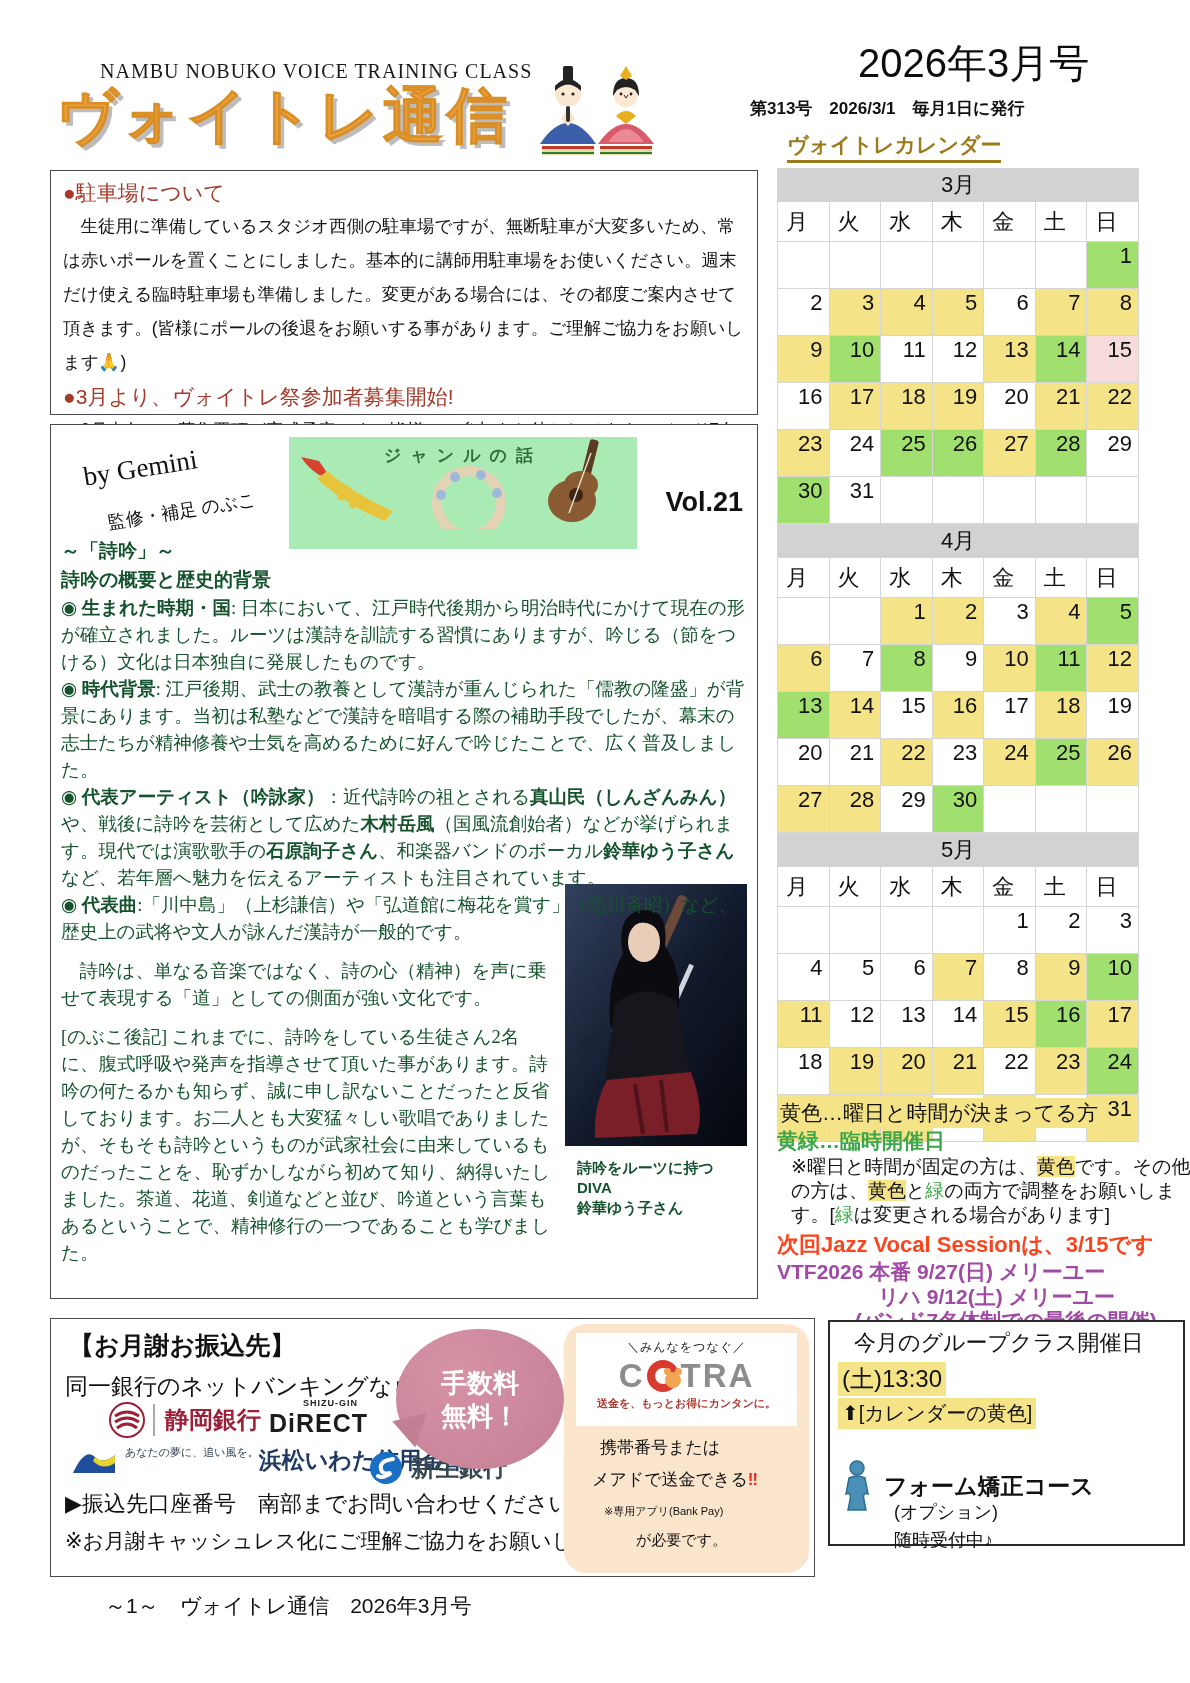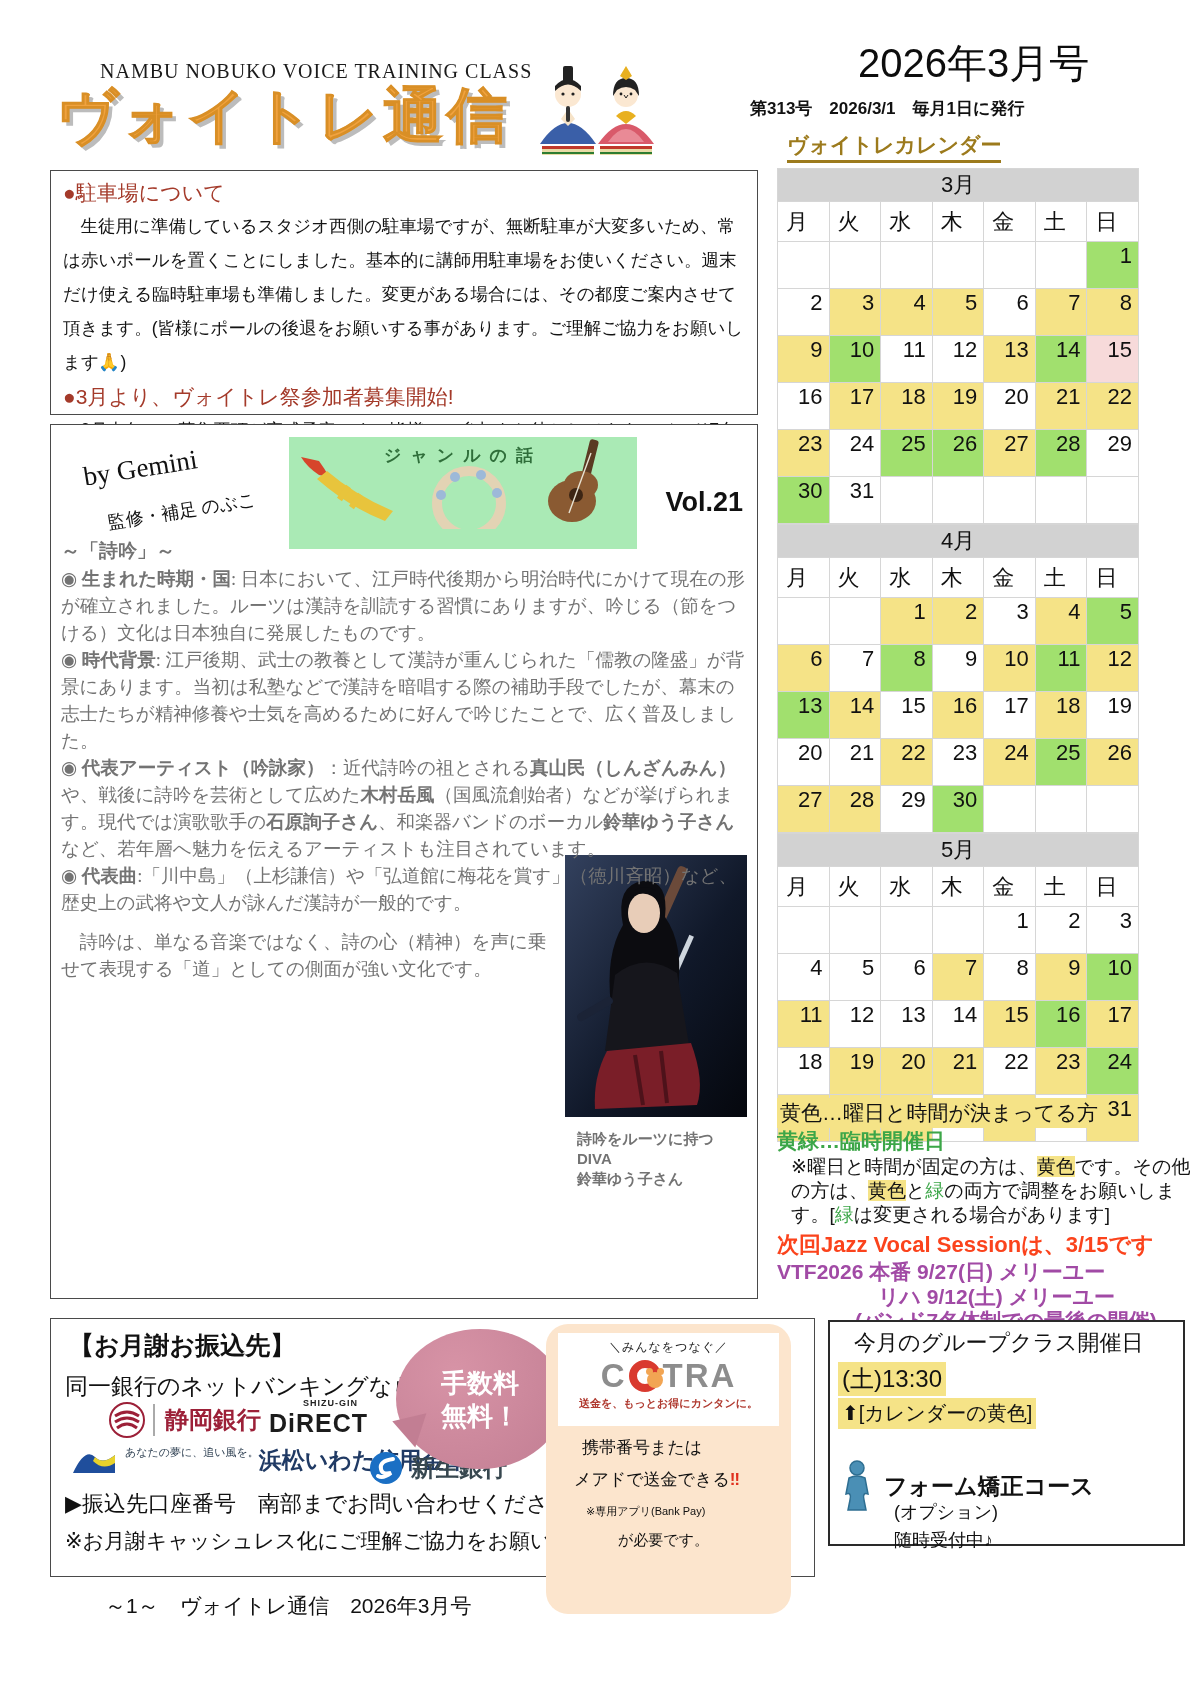--- a/index.html
+++ b/index.html
@@ -29,21 +29,21 @@
   .notice-head { font-size:21px; color:#a43a2a; margin:4px 0 2px 0; font-weight:normal; }
   .notice-body { font-size:17.5px; line-height:34px; margin:0; color:#141414; }
 
   
   .article-header { position:relative; height:108px; }
   .byline { position:absolute; left:22px; top:28px; font-family:"Liberation Serif",serif; font-size:27px; transform:rotate(-9deg); }
   .supervisor { position:absolute; left:46px; top:74px; font-family:"Liberation Serif",serif; font-size:18px; transform:rotate(-9deg); }
   .banner { position:absolute; left:228px; top:12px; width:348px; height:112px; background:#aaeab5; overflow:hidden; }
   .banner-title { position:absolute; top:7px; width:100%; text-align:center; color:#2f6e3a; font-size:17px; font-weight:bold; letter-spacing:9px; font-family:"Liberation Serif",serif; }
   .vol { position:absolute; right:4px; top:62px; font-size:27px; font-weight:bold; }
-  .article-body { font-family:"Liberation Serif","DejaVu Serif",serif; font-size:18.5px; line-height:27px; color:#737373; }
+  .article-body { font-family:"Liberation Serif","DejaVu Serif",serif; font-size:18.5px; line-height:27px; color:#14532d; }
   .art-title { font-size:19px; font-weight:bold; font-family:"Liberation Sans",sans-serif; margin:4px 0 2px 0; }
   .art-subtitle { font-size:19px; font-weight:bold; margin:0 0 2px 0; }
   .article-body p { margin:0; }
   .p-gap { margin-top:12px !important; }
   .seg-b { font-weight:bold; }
   .photo-float { float:right; width:182px; margin:-62px 0 2px 12px; }
   .photo-caption { font-family:"Liberation Sans",sans-serif; font-weight:bold; font-size:15px; line-height:20px; margin-top:4px;margin-left:12px; }
 
   
   .calendar-wrap { left:777px; top:168px; width:363px; }
@@ -82,21 +82,21 @@
   .bank2-text { display:flex; flex-direction:row; }
   .bank2-tagline { font-size:11px; color:#2c3e50; }
   .bank2-name { font-size:23px; font-weight:bold; color:#203a64; }
   .bank3-name { font-size:24px; font-weight:bold; color:#37474f; }
   .pay-account { left:14px; top:170px; font-size:22px; }
   .pay-cashless { left:14px; top:208px; font-size:21px; }
   .bubble { left:345px; top:10px; width:168px; height:140px; background:radial-gradient(circle at 35% 30%, #d793a6, #c27e93); border-radius:50%; text-align:center; color:#fff; font-weight:bold; font-size:26px; line-height:33px; padding-top:38px; box-sizing:border-box; }
   .bubble:after { content:""; position:absolute; left:-22px; bottom:28px; width:0; height:0; border:18px solid transparent; border-right:30px solid #c27e93; transform:rotate(18deg); }
 
   
-  .cotra-box { left:495px; top:5px; width:245px; height:290px; background:#fce5cd; border-radius:22px; }
+  .cotra-box { left:513px; top:5px; width:245px; height:249px; background:#fce5cd; border-radius:22px; }
   .cotra-card { position:absolute; left:12px; top:9px; width:221px; height:93px; background:#fff; text-align:center; }
   .cotra-top { font-size:12px; color:#222; margin-top:6px; letter-spacing:1px; }
   .cotra-brand { display:flex; justify-content:center; align-items:center; gap:2px; height:40px; }
   .cotra-letter { font-size:33px; font-weight:bold; color:#8d8d8d; letter-spacing:2px; }
   .cotra-o { position:relative; width:32px; height:32px; border:8px solid #d93a2f; border-radius:50%; box-sizing:border-box; }
   .cotra-bear { position:absolute; right:-10px; top:4px; width:16px; height:16px; background:#f2a553; border-radius:50%; }
   .cotra-bear:before, .cotra-bear:after { content:""; position:absolute; width:7px; height:7px; background:#f2a553; border-radius:50%; top:-4px; }
   .cotra-bear:before { left:-1px; } .cotra-bear:after { right:-1px; }
   .cotra-bottom { font-size:11px; font-weight:bold; color:#b03a30; }
   .cotra-line1 { left:36px; top:112px; font-size:17px; }
@@ -185,20 +185,21 @@
           <circle cx="287" cy="58" r="7" fill="#3c2514"></circle>
           <line x1="280" y1="76" x2="302" y2="16" stroke="#e8e2d2" stroke-width="1.4"></line>
         </svg>
         <div class="banner-title">ジャンルの話</div>
       </div>
       <div class="vol">Vol.21</div>
     </div>
 
     <div class="article-body">
       <div class="art-title">～「詩吟」～</div>
+      <div class="art-subtitle">詩吟の概要と歴史的背景</div>
       <p><span class="seg-b">◉ 生まれた時期・国</span><span>: 日本において、江戸時代後期から明治時代にかけて現在の形が確立されました。ルーツは漢詩を訓読する習慣にありますが、吟じる（節をつける）文化は日本独自に発展したものです。</span></p>
       <p><span class="seg-b">◉ 時代背景</span><span>: 江戸後期、武士の教養として漢詩が重んじられた「儒教の隆盛」が背景にあります。当初は私塾などで漢詩を暗唱する際の補助手段でしたが、幕末の志士たちが精神修養や士気を高めるために好んで吟じたことで、広く普及しました。</span></p>
       <p><span class="seg-b">◉ 代表アーティスト（吟詠家）</span><span>：近代詩吟の祖とされる</span><span class="seg-b">真山民（しんざんみん）</span><span>や、戦後に詩吟を芸術として広めた</span><span class="seg-b">木村岳風</span><span>（国風流創始者）などが挙げられます。現代では演歌歌手の</span><span class="seg-b">石原詢子さん</span><span>、和楽器バンドのボーカル</span><span class="seg-b">鈴華ゆう子さん</span><span>など、若年層へ魅力を伝えるアーティストも注目されています。</span></p>
       <p><span class="seg-b">◉ 代表曲</span><span>:「川中島」（上杉謙信）や「弘道館に梅花を賞す」（徳川斉昭）など、歴史上の武将や文人が詠んだ漢詩が一般的です。</span></p>
 
       <div class="photo-float">
         <svg width="182" height="262" viewBox="0 0 182 262">
           <defs>
             <linearGradient id="pbg" x1="0" y1="0" x2="1" y2="1">
               <stop offset="0" stop-color="#33415e"></stop>
@@ -217,20 +218,21 @@
           <path d="M70,200 L78,250 M96,196 L102,248" stroke="#4d121a" stroke-width="4" fill="none"></path>
           <rect x="10" y="150" width="40" height="8" rx="4" fill="#1b2336" transform="rotate(-30 30 154)"></rect>
         </svg>
         <div class="photo-caption">
           <div>詩吟をルーツに持つDIVA</div>
           <div>鈴華ゆう子さん</div>
         </div>
       </div>
 
       <p class="p-gap">　詩吟は、単なる音楽ではなく、詩の心（精神）を声に乗せて表現する「道」としての側面が強い文化です。</p>
+      <p class="p-gap">[のぶこ後記] これまでに、詩吟をしている生徒さん2名に、腹式呼吸や発声を指導させて頂いた事があります。詩吟の何たるかも知らず、誠に申し訳ないことだったと反省しております。お二人とも大変猛々しい歌唱でありましたが、そもそも詩吟というものが武家社会に由来しているものだったことを、恥ずかしながら初めて知り、納得いたしました。茶道、花道、剣道などと並び、吟道という言葉もあるということで、精神修行の一つであることも学びました。</p>
     </div>
   </div>
 
   <div class="abs calendar-wrap">
       <table class="cal">
         <tbody>
           <tr>
             <td colspan="7" class="cal-month">3月</td>
           </tr>
           <tr>

